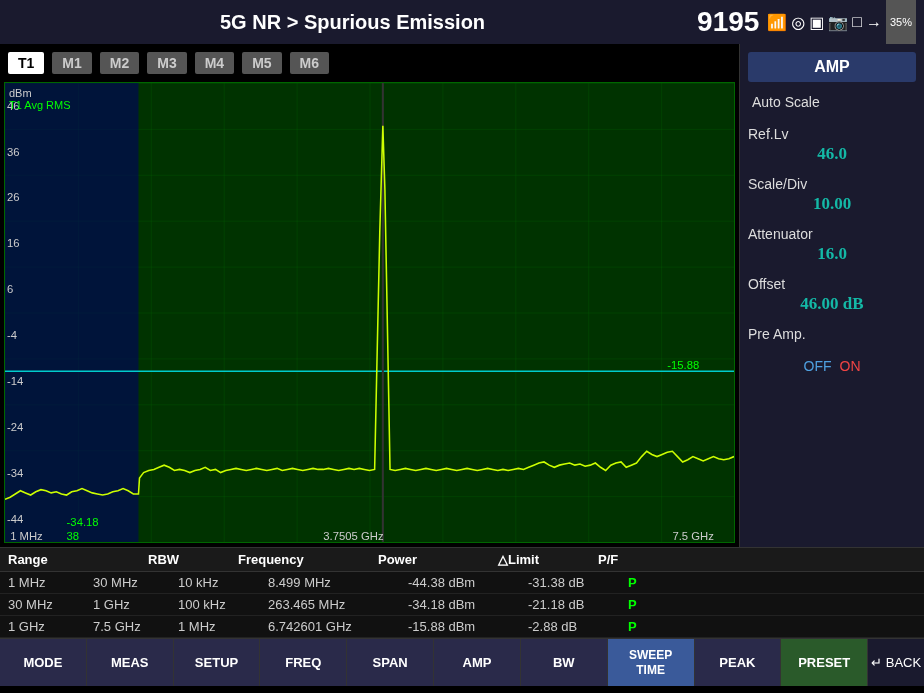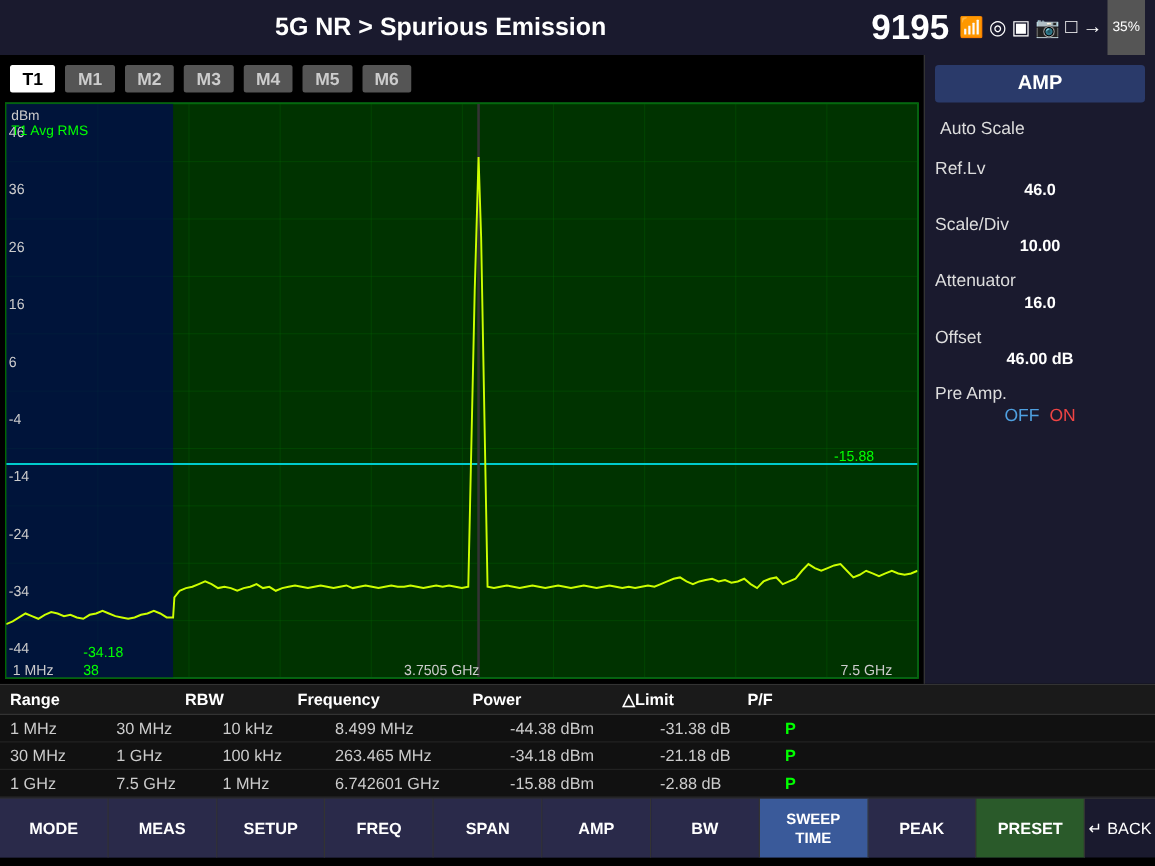--- a/index.html
+++ b/index.html
@@ -21,33 +21,33 @@
     
     .chart-section { flex: 1; display: flex; flex-direction: column; background: #000; }
 
     
     .marker-tabs { display: flex; align-items: center; background: #000; padding: 4px 8px; gap: 8px; height: 38px; }
     .marker-tab { padding: 3px 10px; font-size: 14px; font-weight: bold; cursor: pointer; border-radius: 2px; }
     .marker-tab.inactive { background: #555; color: #ccc; }
     .marker-tab.t1 { background: #fff; color: #000; }
 
     
-    .chart-container { flex: 1; position: relative; background: #15803d; border: 1px solid #006600; margin: 0 4px 4px 4px; }
+    .chart-container { flex: 1; position: relative; background: #be185d; border: 1px solid #006600; margin: 0 4px 4px 4px; }
 
     
     .right-panel {
       width: 185px; background: #1a1a2e; border-left: 1px solid #333;
       display: flex; flex-direction: column; padding: 8px;
     }
     .panel-title { color: #fff; font-size: 16px; font-weight: bold; text-align: center; background: #2a3a6a; padding: 6px; margin-bottom: 8px; border-radius: 3px; }
     .panel-item { margin-bottom: 12px; }
     .panel-label { color: #ddd; font-size: 14px; margin-bottom: 2px; }
-    .panel-value { color: #ffffff; font-size: 13px; font-weight: bold; text-align: center; }
+    .panel-value { color: #14b8a6; font-size: 17px; font-weight: bold; text-align: center; font-family: Liberation Serif, serif; }
     .panel-button { color: #ddd; font-size: 14px; cursor: pointer; padding: 4px; }
-    .pre-amp-controls { display: flex; justify-content: center; gap: 8px; margin-top: 2px; }
+    .pre-amp-controls { display: flex; justify-content: center; gap: 8px; margin-top: 16px; }
     .pre-amp-off { color: #4fa0e0; font-size: 14px; cursor: pointer; }
     .pre-amp-on { color: #ef4444; font-size: 14px; cursor: pointer; }
 
     
     .meas-table { background: #111; border-top: 1px solid #333; }
     .meas-header { display: flex; color: #fff; font-size: 13px; font-weight: bold; padding: 4px 8px; background: #1a1a1a; border-bottom: 1px solid #333; }
     .meas-row { display: flex; color: #ccc; font-size: 13px; padding: 3px 8px; border-bottom: 1px solid #222; }
     .col-range-1 { width: 75px; }
     .col-rbw { width: 100px; }
     .col-freq { width: 130px; }

